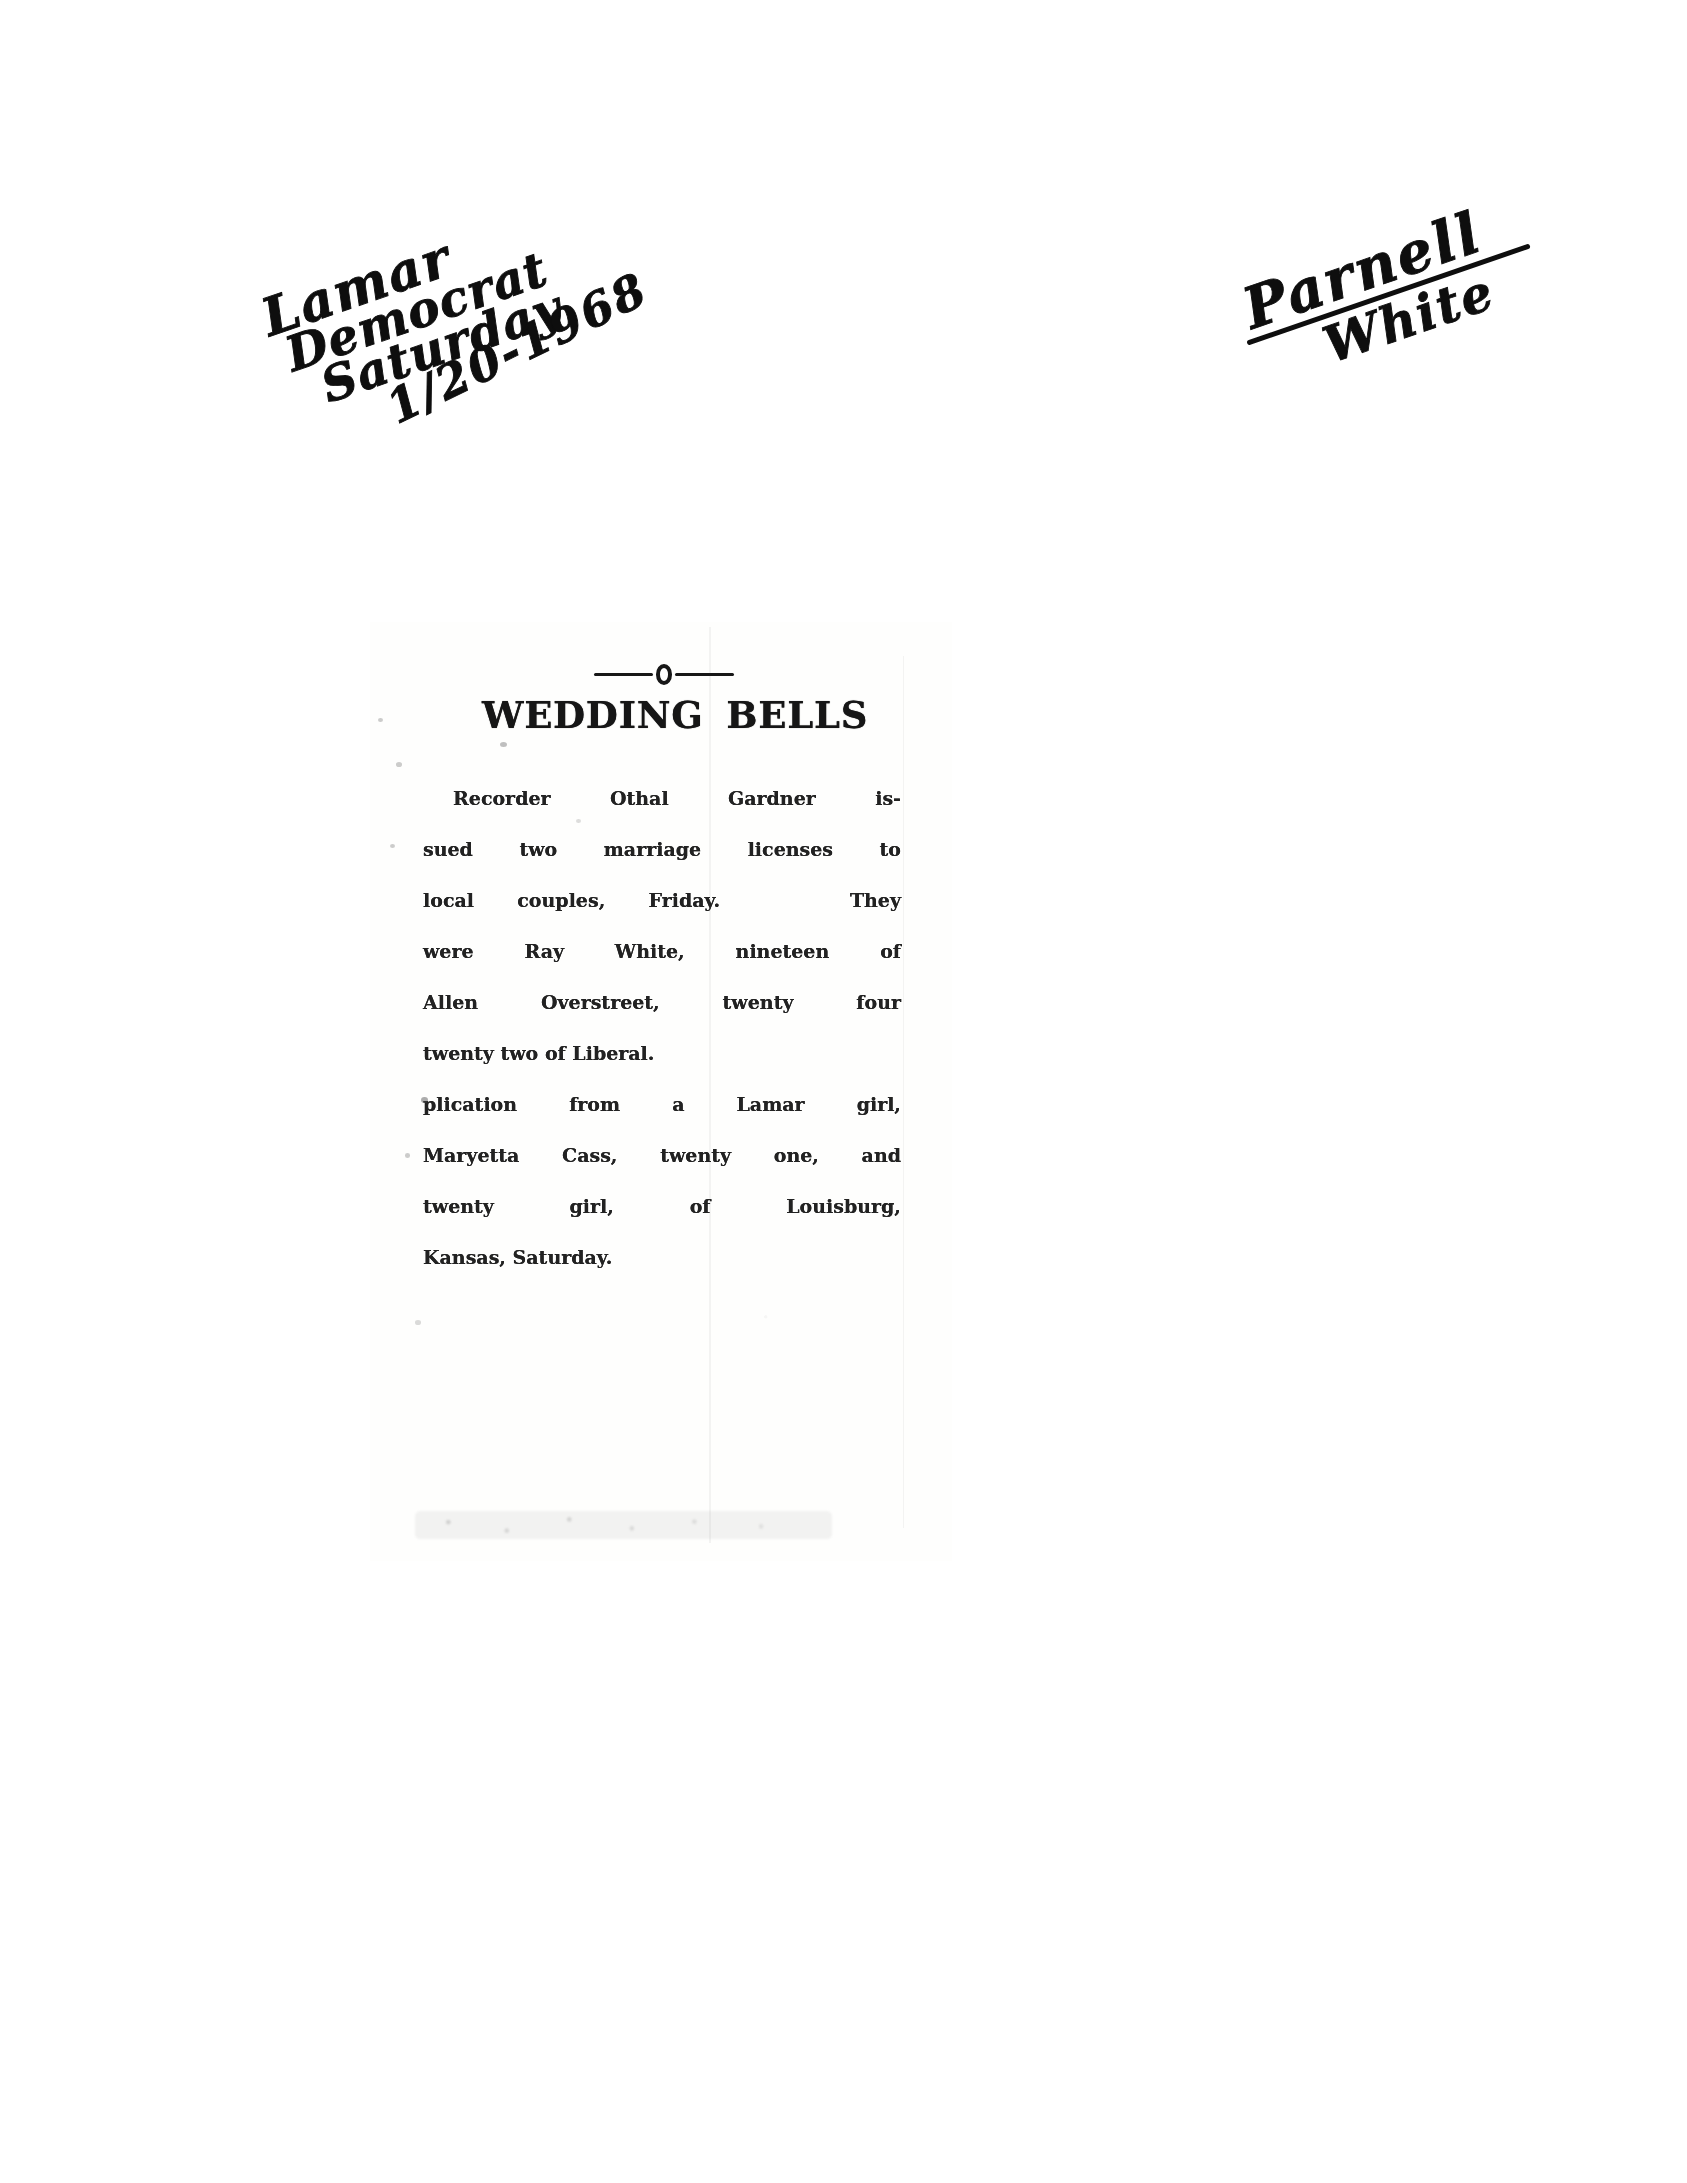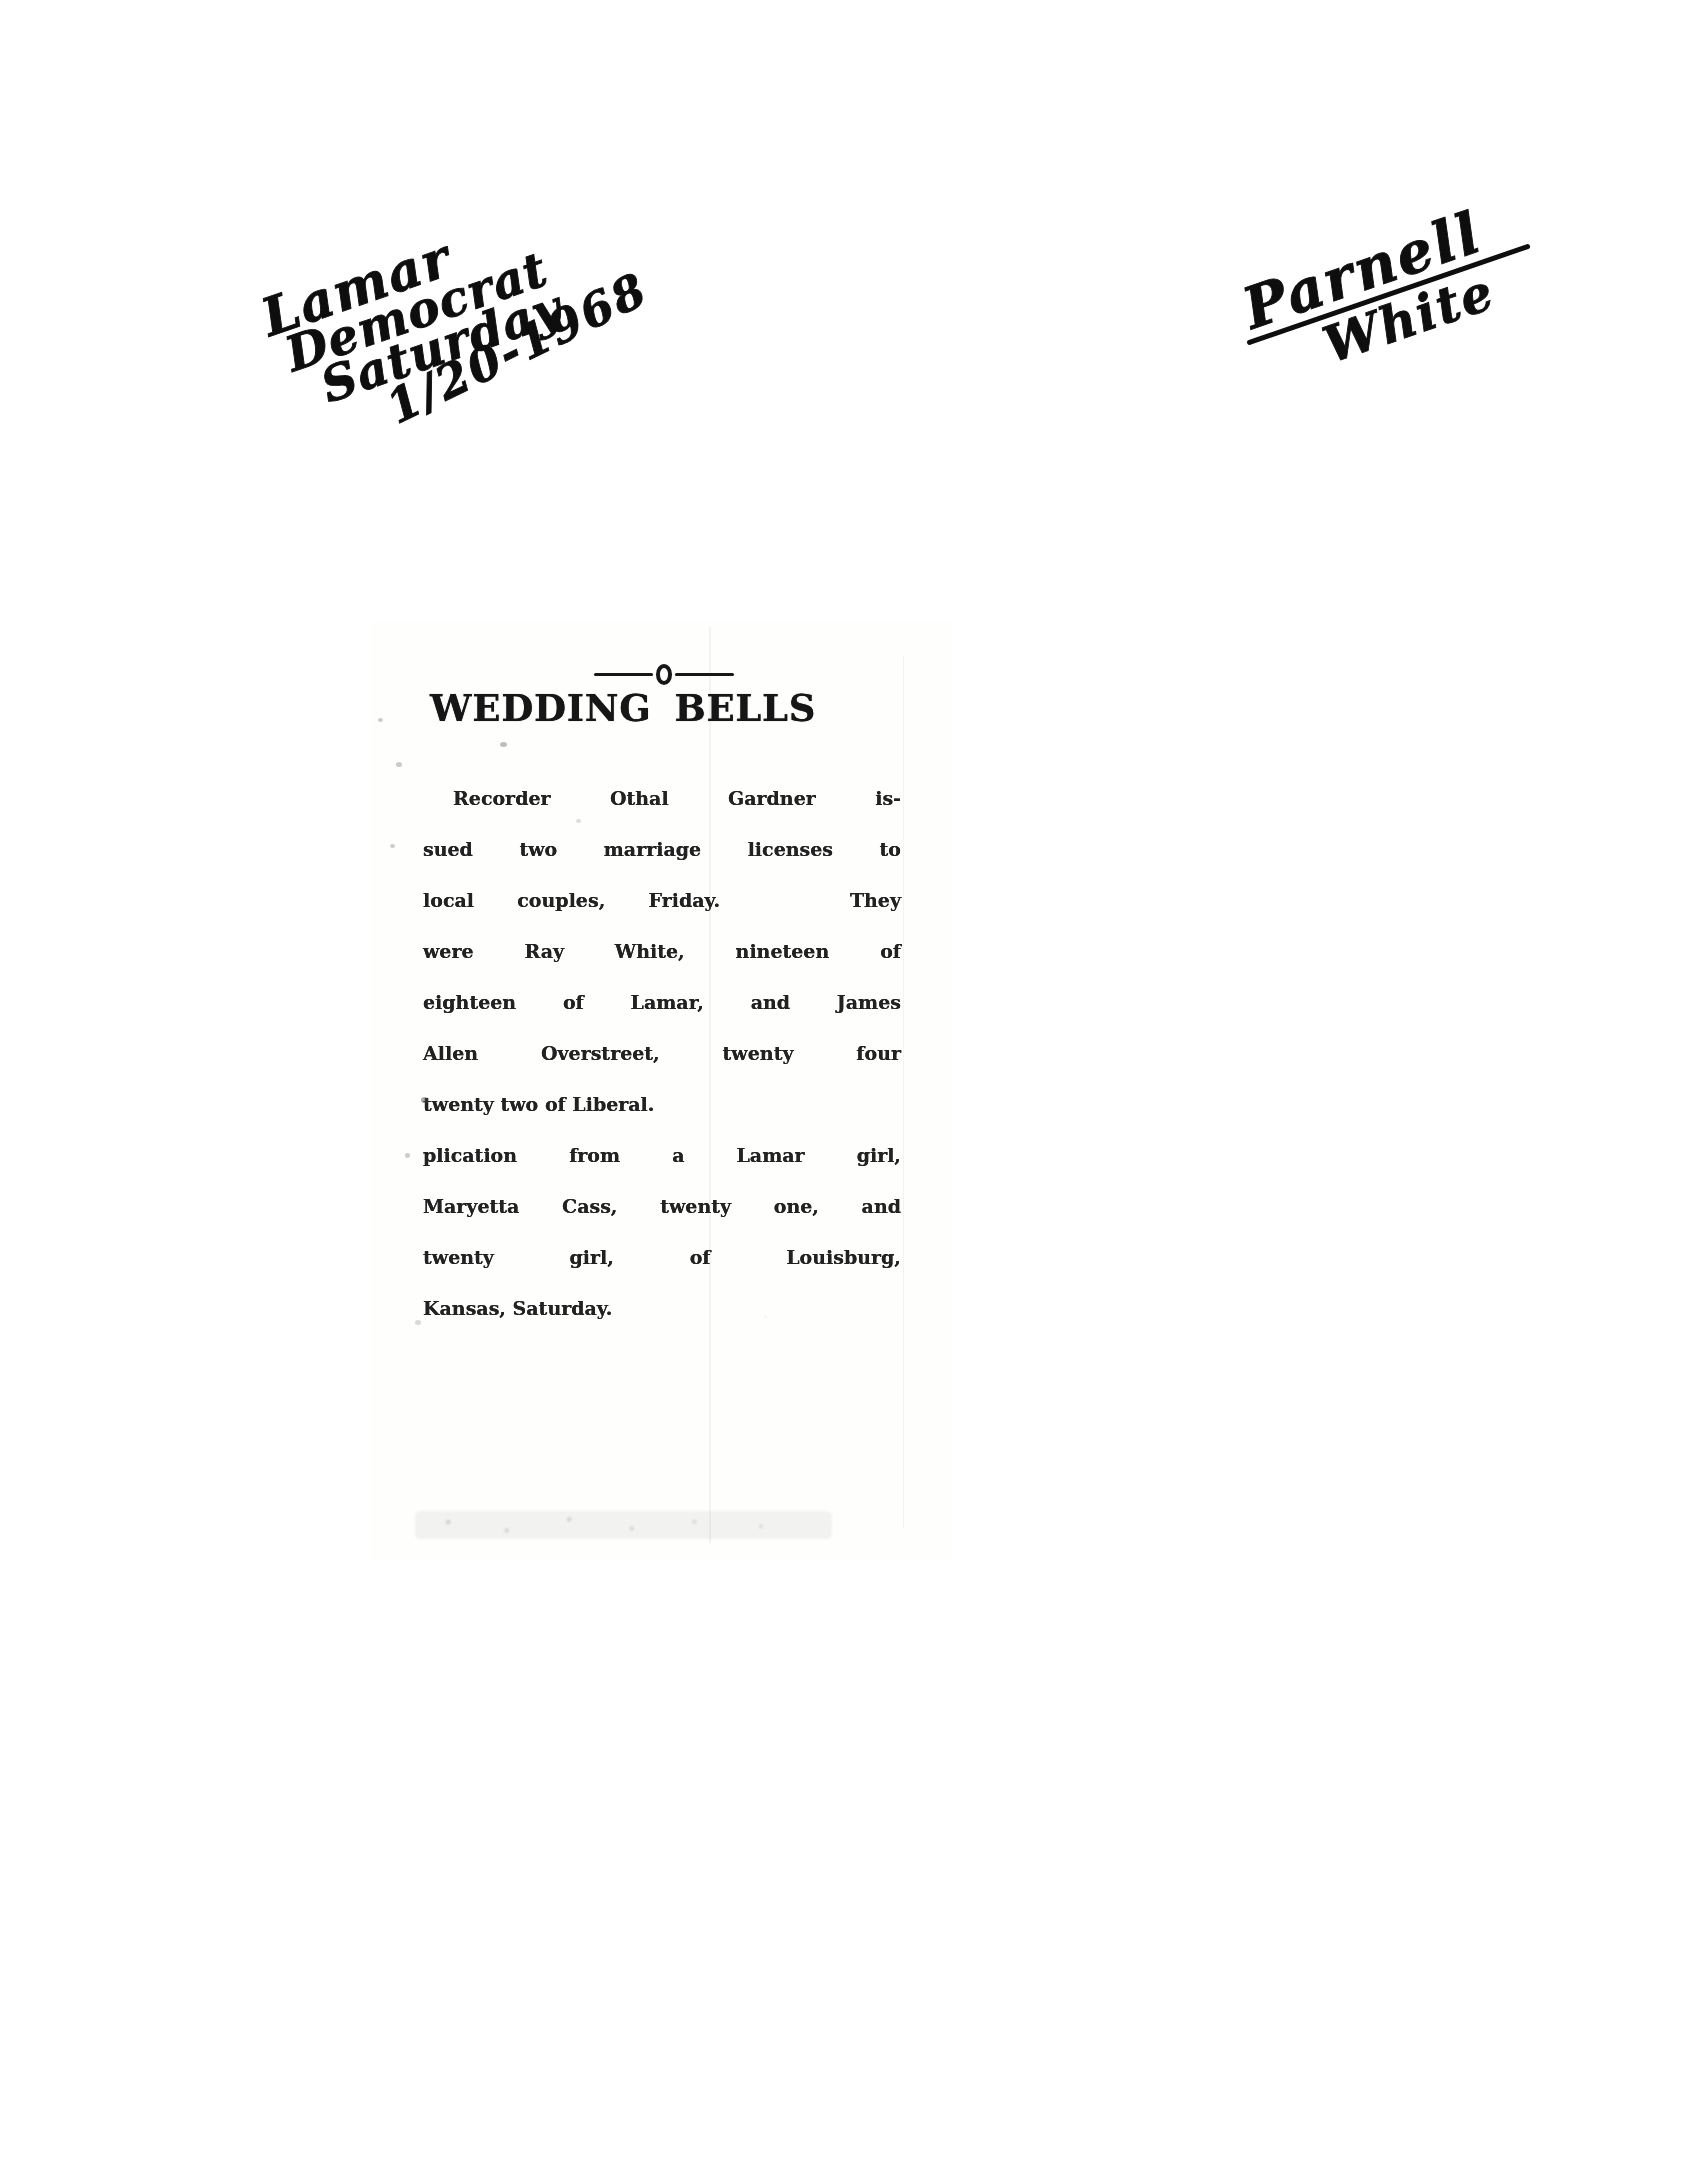--- a/index.html
+++ b/index.html
@@ -78,22 +78,22 @@
     border: 4.6px solid #171717;
     border-radius: 50%;
     margin: 0 2.6px;
     background: #fff;
   }
   .headline {
     position: absolute;
     left: 60px;
     top: 64px;
     width: 476px;
-    margin: 0;
-    text-align: left;
+    margin: 7px;
+    text-align: center;
     font-family: "DejaVu Serif", serif;
     font-size: 37px;
     font-weight: bold;
     letter-spacing: 0.7px;
     word-spacing: 9.3px;
     color: #161616;
     text-shadow: 0 0 0.7px #161616;
   }
   .article-body {
     position: absolute;
@@ -180,21 +180,20 @@
       <span class="bar"></span>
     </div>
 
     <h1 class="headline">WEDDING BELLS</h1>
 
     <div class="article-body">
       <div class="bl indent">Recorder Othal Gardner is-</div>
       <div class="bl">sued two marriage licenses to</div>
       <div class="bl">local couples, Friday.&nbsp;&nbsp; They</div>
       <div class="bl">were Ray White, nineteen of</div>
-      <div class="bl">eighteen of Lamar, and James</div>
       <div class="bl">Allen Overstreet, twenty four</div>
       <div class="bl last">twenty two of Liberal.</div>
       <div class="bl">plication from a Lamar girl,</div>
       <div class="bl">Maryetta Cass, twenty one, and</div>
       <div class="bl">twenty girl, of Louisburg,</div>
       <div class="bl last">Kansas, Saturday.</div>
     </div>
   </div>
 
   <div class="fold-line fold-a"></div>

